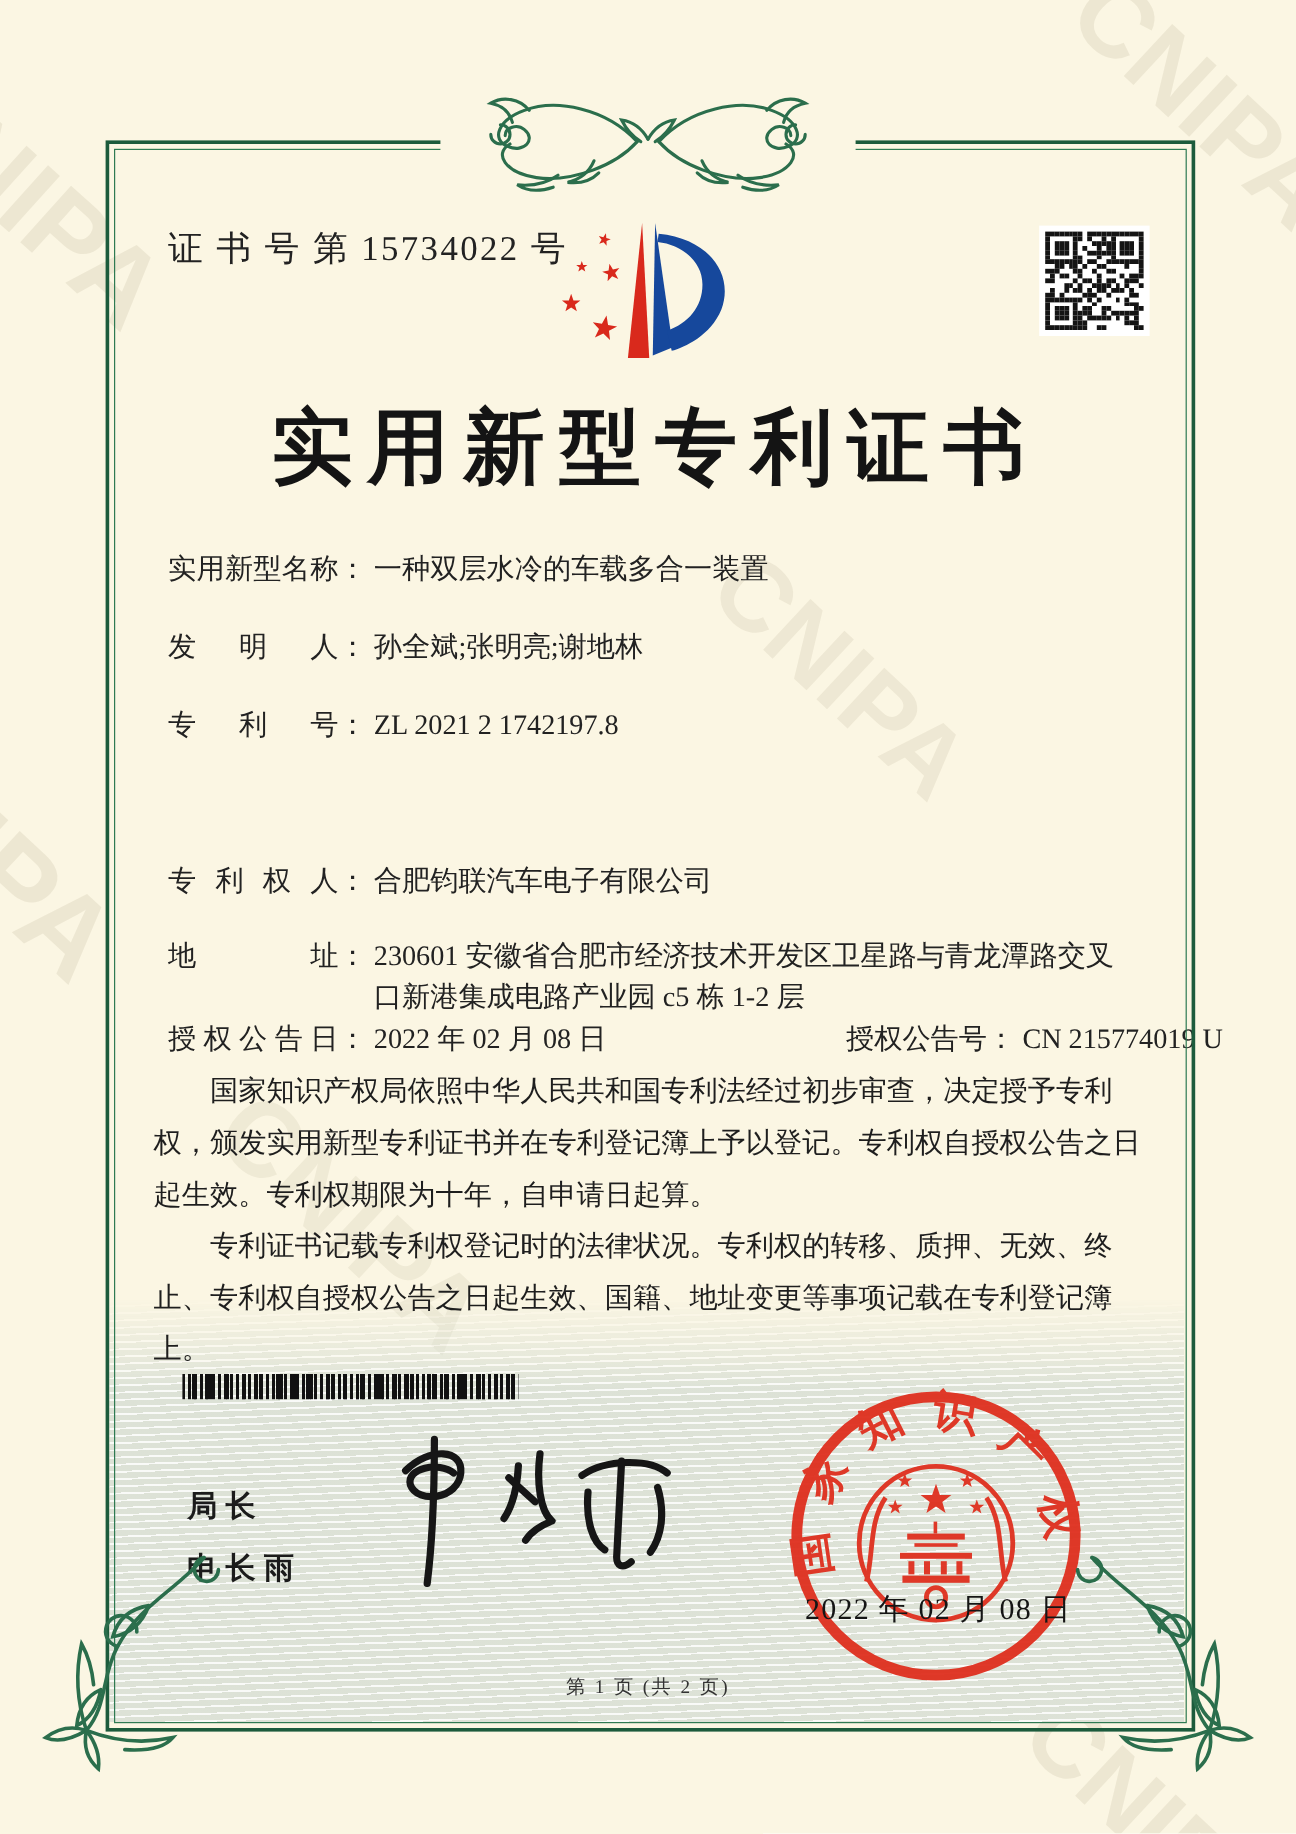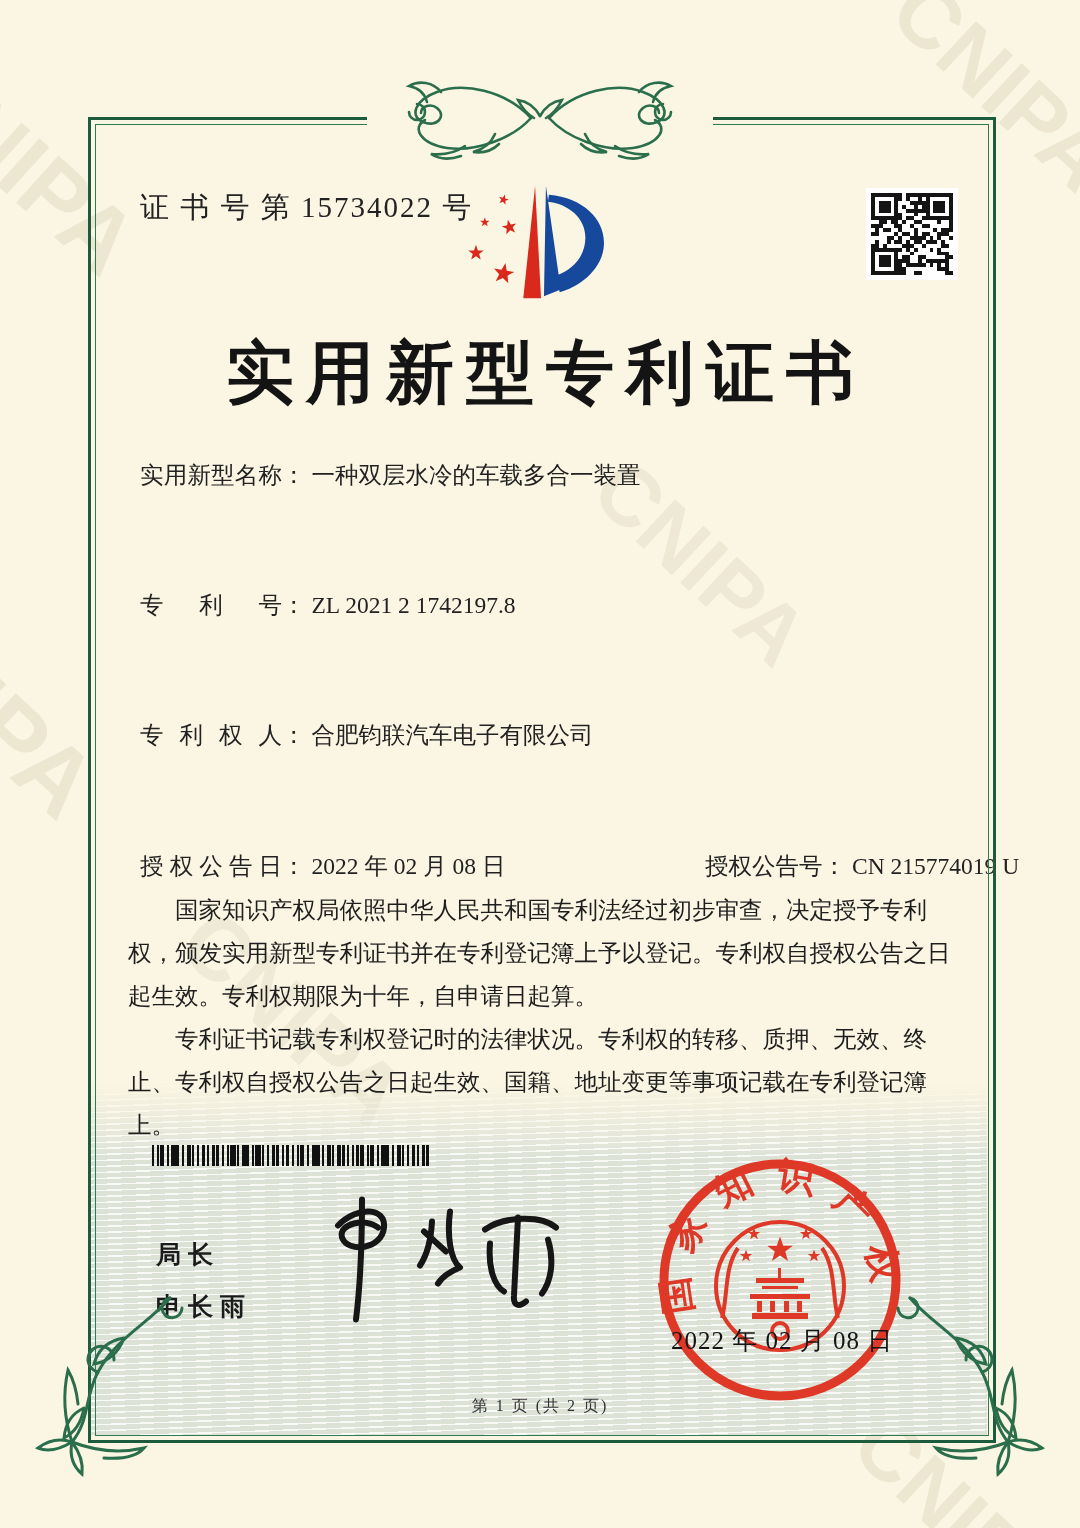--- a/index.html
+++ b/index.html
@@ -587,25 +587,31 @@
       <div></div>
       <div class="on"></div>
       <div class="on"></div>
     </div>
 
   <h1 class="title">实用新型专利证书</h1>
 
   <div class="frow" style="top:458px">
     <span class="flabel">实用新型名称</span><span class="fcolon">：</span><span class="fvalue">一种双层水冷的车载多合一装置</span>
   </div>
+  <div class="frow" style="top:523px">
+    <span class="flabel">发明人</span><span class="fcolon">：</span><span class="fvalue">孙全斌;张明亮;谢地林</span>
+  </div>
   <div class="frow" style="top:588px">
     <span class="flabel">专利号</span><span class="fcolon">：</span><span class="fvalue">ZL 2021 2 1742197.8</span>
   </div>
   <div class="frow" style="top:718px">
     <span class="flabel">专利权人</span><span class="fcolon">：</span><span class="fvalue">合肥钧联汽车电子有限公司</span>
+  </div>
+  <div class="frow" style="top:780px">
+    <span class="flabel">地址</span><span class="fcolon">：</span><span class="fvalue" style="width:628px">230601 安徽省合肥市经济技术开发区卫星路与青龙潭路交叉口新港集成电路产业园 c5 栋 1-2 层</span>
   </div>
   <div class="frow" style="top:849px">
     <span class="flabel">授权公告日</span><span class="fcolon">：</span><span class="fvalue">2022 年 02 月 08 日</span>
     <span class="grant2">
       <span>授权公告号</span><span class="fcolon">：</span><span>CN 215774019 U</span>
     </span>
   </div>
 
   <div class="body-text">
     <p>国家知识产权局依照中华人民共和国专利法经过初步审查，决定授予专利权，颁发实用新型专利证书并在专利登记簿上予以登记。专利权自授权公告之日起生效。专利权期限为十年，自申请日起算。</p>

